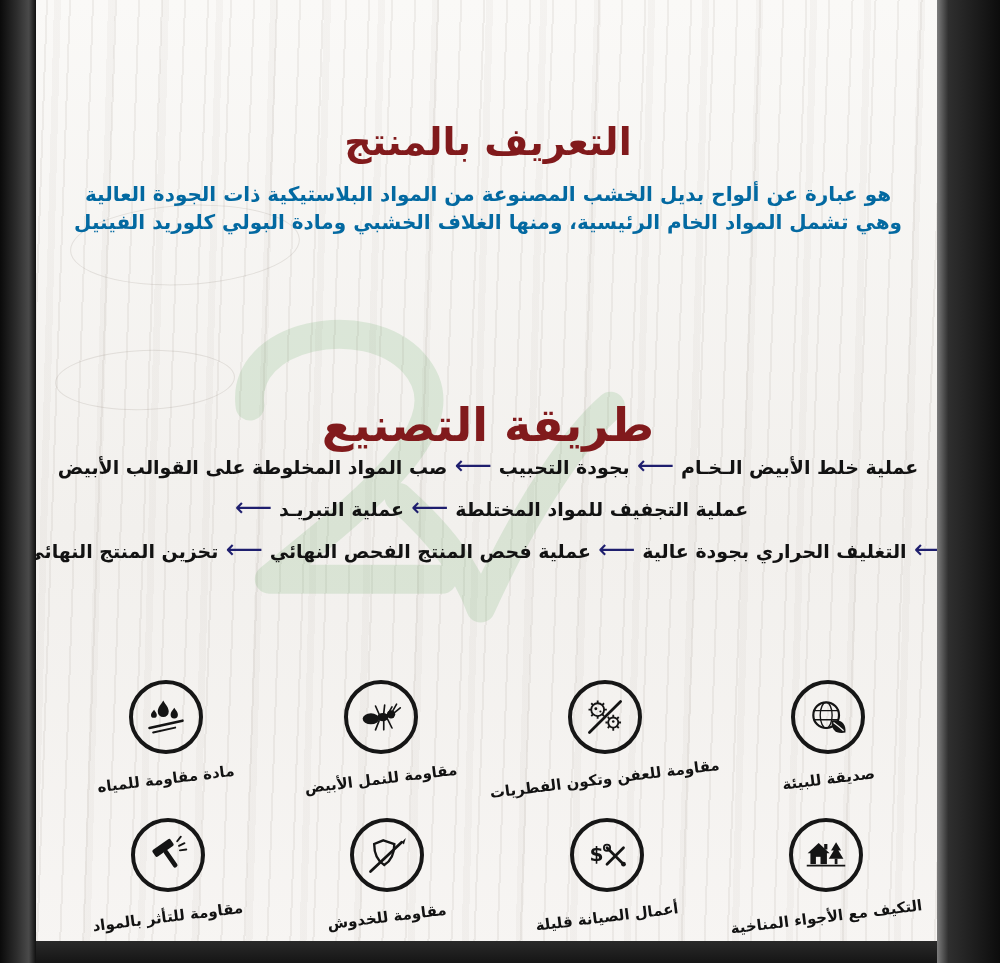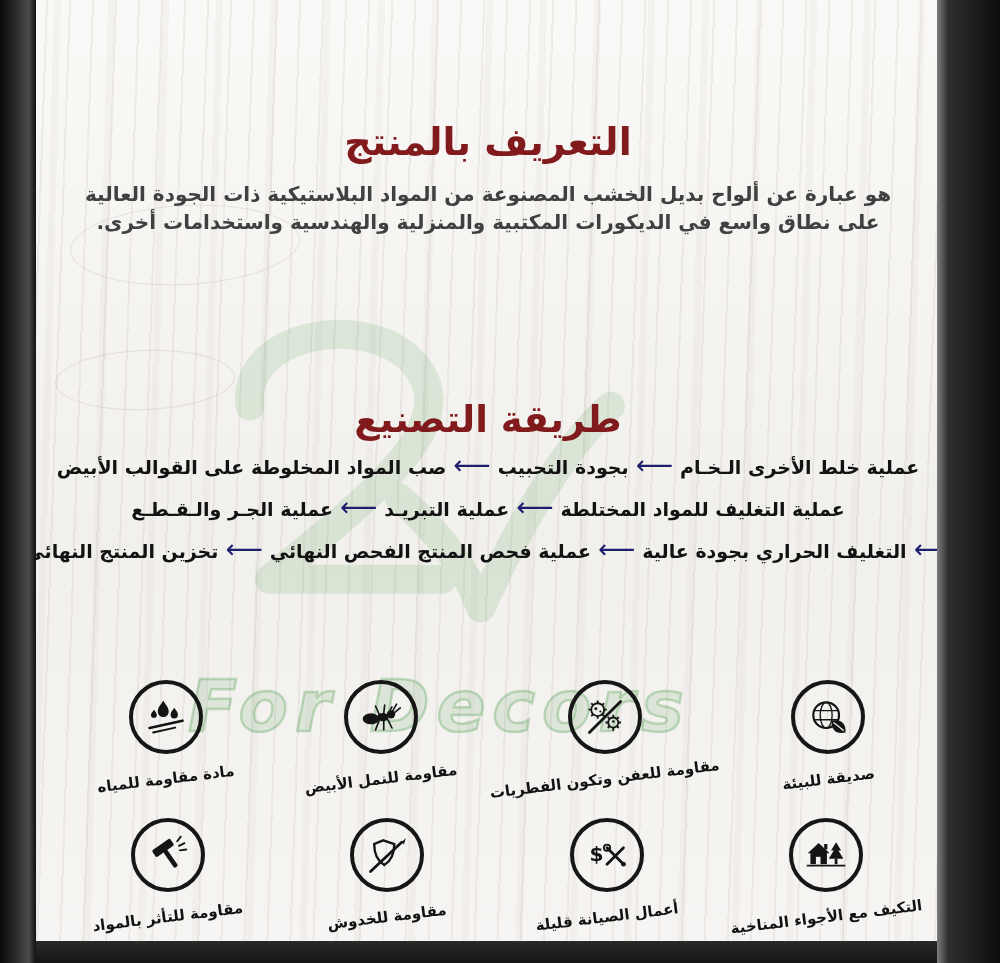--- a/index.html
+++ b/index.html
@@ -53,26 +53,26 @@
   }
 
   .content { position: absolute; inset: 0; z-index: 2; padding-left: 29px; }
 
   .title {
     position: absolute; left: 40px; width: 896px;
     text-align: center; font-weight: bold;
     color: var(--title-red, #811a1c);
   }
   .title-1 { top: 120px; font-size: 38px; }
-  .title-2 { top: 398px; font-size: 37px; }
+  .title-2 { top: 398px; font-size: 46px; }
 
   .intro {
     position: absolute; left: 60px; top: 180px; width: 856px;
     text-align: center; direction: rtl;
-    font-size: 20px; font-weight: bold; color: #404040; line-height: 28px;
+    font-size: 20px; font-weight: bold; color: #0369a1; line-height: 28px;
   }
 
   .flow {
     position: absolute; left: 45px; top: 446px; width: 886px;
     direction: rtl;
   }
   .flow-row {
     height: 42px; display: flex; align-items: center; justify-content: center;
     font-size: 19px; font-weight: bold; color: #121212; white-space: nowrap;
   }
@@ -114,47 +114,45 @@
   <div class="bar-bottom"></div>
 
   <div class="wm-logo">
     <svg viewBox="0 0 520 430" width="500" height="415">
       <g fill="none" stroke="currentColor" stroke-width="30" stroke-linecap="round" stroke-linejoin="round">
         <path d="M130,120 C120,45 250,20 300,75 C345,125 290,185 205,255 L150,300 L330,300"></path>
         <path d="M285,215 C330,255 355,290 370,330 C420,220 470,150 505,120"></path>
       </g>
     </svg>
   </div>
-  <div class="wm-text">For Decors</div>
 
   <div class="content">
 
     <h1 class="title title-1" lang="ar" dir="rtl">التعريف بالمنتج</h1>
 
     <div class="intro" lang="ar">
       <div class="intro-line">هو عبارة عن ألواح بديل الخشب المصنوعة من المواد البلاستيكية ذات الجودة العالية</div>
-      <div class="intro-line">على نطاق واسع في الديكورات المكتبية والمنزلية والهندسية واستخدامات أخرى.</div>
+      <div class="intro-line">وهي تشمل المواد الخام الرئيسية، ومنها الغلاف الخشبي ومادة البولي كلوريد الفينيل</div>
     </div>
 
     <h2 class="title title-2" lang="ar" dir="rtl">طريقة التصنيع</h2>
 
     <div class="flow" lang="ar">
         <div class="flow-row" dir="rtl">
-          <span class="flow-step">عملية خلط الأخرى الـخـام</span>
+          <span class="flow-step">عملية خلط الأبيض الـخـام</span>
           <span class="flow-arrow">⟵</span>
           <span class="flow-step">بجودة التحبيب</span>
           <span class="flow-arrow">⟵</span>
           <span class="flow-step">صب المواد المخلوطة على القوالب الأبيض</span>
         </div>
         <div class="flow-row" dir="rtl">
-          <span class="flow-step">عملية التغليف للمواد المختلطة</span>
+          <span class="flow-step">عملية التجفيف للمواد المختلطة</span>
           <span class="flow-arrow">⟵</span>
           <span class="flow-step">عملية التبريـد</span>
           <span class="flow-arrow">⟵</span>
-          <span class="flow-step">عملية الجـر والـقـطـع</span>
         </div>
         <div class="flow-row" dir="rtl">
           <span class="flow-arrow">⟵</span>
           <span class="flow-step">التغليف الحراري بجودة عالية</span>
           <span class="flow-arrow">⟵</span>
           <span class="flow-step">عملية فحص المنتج الفحص النهائي</span>
           <span class="flow-arrow">⟵</span>
           <span class="flow-step">تخزين المنتج النهائي.</span>
         </div>
       </div>

